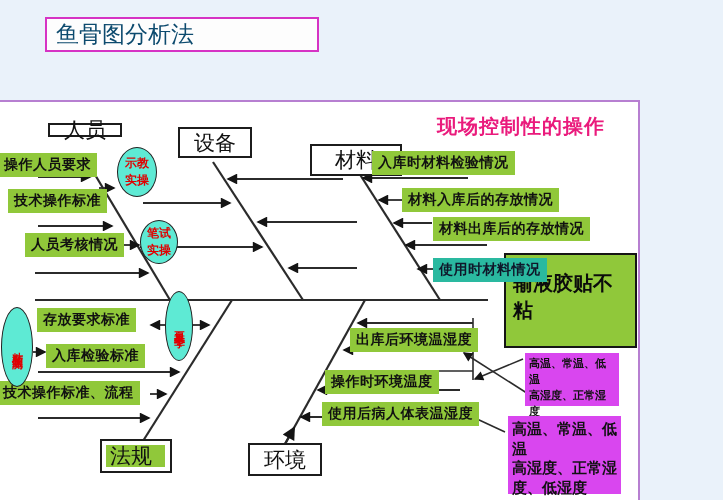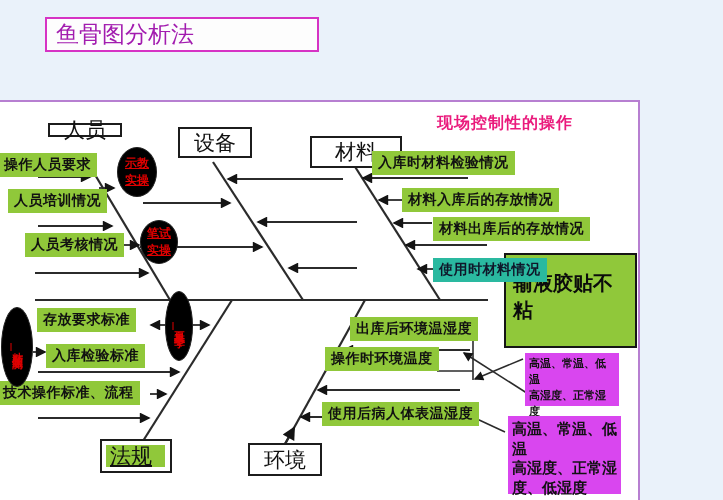--- a/index.html
+++ b/index.html
@@ -7,57 +7,57 @@
     position:relative;width:723px;height:500px;overflow:hidden;
     background:#eaf2fa;font-family:"Liberation Sans",sans-serif;
   }
   .board{
     position:absolute;left:-6px;top:100px;width:646px;height:420px;
     background:#ffffff;border:2px solid #b77fd1;box-sizing:border-box;
   }
   .title-box{
     position:absolute;left:45px;top:17px;width:274px;height:35px;
     background:#fdfdfd;border:2px solid #d633c4;box-sizing:border-box;
-    font-family:Liberation Mono, monospace;font-size:23px;color:#a21caf;
+    font-family:Liberation Mono, monospace;font-size:23px;color:#0c4a6e;
     display:flex;align-items:center;padding-left:9px;
   }
   .pink-heading{
-    position:absolute;left:437px;top:113px;font-size:16px;font-weight:bold;
+    position:absolute;left:437px;top:113px;font-size:20px;font-weight:bold;
     color:#ea1a7c;letter-spacing:1px;z-index:3;font-family:Liberation Serif, serif;
   }
   .wires{position:absolute;left:0;top:0;z-index:1;}
   .glabel{
     position:absolute;background:#90c83a;color:#111;font-size:14px;font-weight:bold;
     padding:3px 6px;line-height:1.25;white-space:nowrap;z-index:2;letter-spacing:.5px;
   }
   .tlabel{background:#2ab9a0;color:#0f172a;}
   .cat-box{
     position:absolute;background:#fff;border:2px solid #1c1c1c;box-sizing:border-box;
     display:flex;align-items:center;justify-content:center;z-index:2;
     font-family:"Liberation Serif",serif;font-size:21px;color:#111;
   }
   .cat-inner{
     position:absolute;left:4px;top:4px;right:5px;bottom:4px;background:#90c83a;
-    display:flex;align-items:center;padding-left:4px;text-decoration:underline;
+    display:flex;align-items:center;padding-left:4px;
   }
   .head-box{
     position:absolute;left:504px;top:253px;width:133px;height:95px;box-sizing:border-box;
     background:#90c83a;border:2px solid #151515;z-index:2;
     font-size:20px;font-weight:bold;color:#0b0b0b;padding:15px 4px 0 7px;
   }
   .cond{
     position:absolute;background:#d946ef;color:#111;font-weight:bold;z-index:2;
     white-space:pre-line;box-sizing:border-box;
   }
   .cond-small{left:525px;top:353px;width:94px;height:53px;font-size:11px;line-height:1.45;padding:3px 4px;}
   .cond-large{left:508px;top:416px;width:113px;height:78px;font-size:15px;line-height:1.3;padding:3px 4px;white-space:pre-line;}
   .note-ellipse{
-    position:absolute;background:#000000;border:1.5px solid #222;border-radius:50%;
+    position:absolute;background:#5eead4;border:1.5px solid #222;border-radius:50%;
     color:#e00000;font-weight:bold;z-index:2;display:flex;align-items:center;justify-content:center;
-    box-sizing:border-box;text-decoration:underline;
+    box-sizing:border-box;
   }
   .pre{white-space:pre-line;}
   .vert{writing-mode:vertical-rl;letter-spacing:2px;}
 </style>
 </head>
 <body>
 
 <div class="page">
 
   <div class="board"></div>
@@ -118,51 +118,51 @@
       <line x1="477" y1="419" x2="505" y2="432"></line>
     </g>
   </svg>
 
   <div class="cat-box" style="left:48px;top:123px;width:74px;height:14px">
     <span>人员</span>
   </div>
   <div class="cat-box" style="left:178px;top:127px;width:74px;height:31px">
     <span>设备</span>
   </div>
-  <div class="cat-box" style="left:310px;top:136px;width:92px;height:32px">
+  <div class="cat-box" style="left:310px;top:144px;width:92px;height:32px">
     <span>材料</span>
   </div>
   <div class="cat-box" style="left:100px;top:439px;width:72px;height:34px">
     <span class="cat-inner">
       <span>法规</span>
     </span>
   </div>
   <div class="cat-box" style="left:248px;top:443px;width:74px;height:33px">
     <span>环境</span>
   </div>
 
   <div class="head-box">
     <span>输液胶贴不粘</span>
   </div>
 
   <div class="glabel" style="left:-2px;top:153px">操作人员要求</div>
-  <div class="glabel" style="left:8px;top:189px">人员培训情况</div>
+  <div class="glabel" style="left:8px;top:189px">技术操作标准</div>
   <div class="glabel" style="left:37px;top:308px">存放要求标准</div>
 
   <div class="glabel" style="left:25px;top:233px">人员考核情况</div>
   <div class="glabel" style="left:46px;top:344px">入库检验标准</div>
   <div class="glabel" style="left:-3px;top:381px">技术操作标准、流程</div>
 
   <div class="glabel" style="left:372px;top:151px">入库时材料检验情况</div>
   <div class="glabel" style="left:402px;top:188px">材料入库后的存放情况</div>
   <div class="glabel" style="left:433px;top:217px">材料出库后的存放情况</div>
   <div class="glabel tlabel" style="left:433px;top:258px">使用时材料情况</div>
 
-  <div class="glabel" style="left:350px;top:317px">出库后环境温湿度</div>
-  <div class="glabel" style="left:325px;top:347px">操作时环境温度</div>
+  <div class="glabel" style="left:350px;top:328px">出库后环境温湿度</div>
+  <div class="glabel" style="left:325px;top:370px">操作时环境温度</div>
   <div class="glabel" style="left:322px;top:402px">使用后病人体表温湿度</div>
 
   <div class="note-ellipse pre" style="left:117px;top:147px;width:40px;height:50px;font-size:12px">示教
 实操</div>
   <div class="note-ellipse pre" style="left:140px;top:220px;width:38px;height:44px;font-size:12px">笔试
 实操</div>
   <div class="note-ellipse vert" style="left:165px;top:291px;width:28px;height:70px;font-size:11px">夏季冬季</div>
   <div class="note-ellipse vert" style="left:1px;top:307px;width:32px;height:80px;font-size:11px">粘度监测</div>
 
   <div class="cond cond-small">高温、常温、低温

